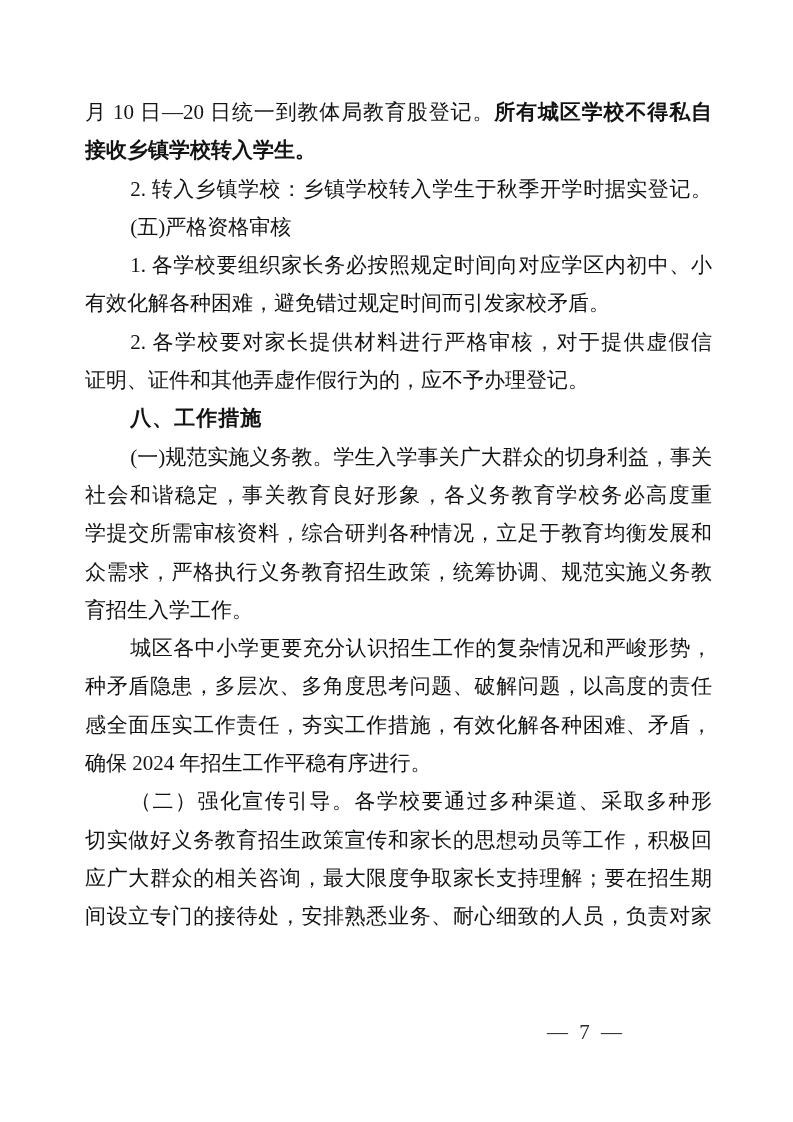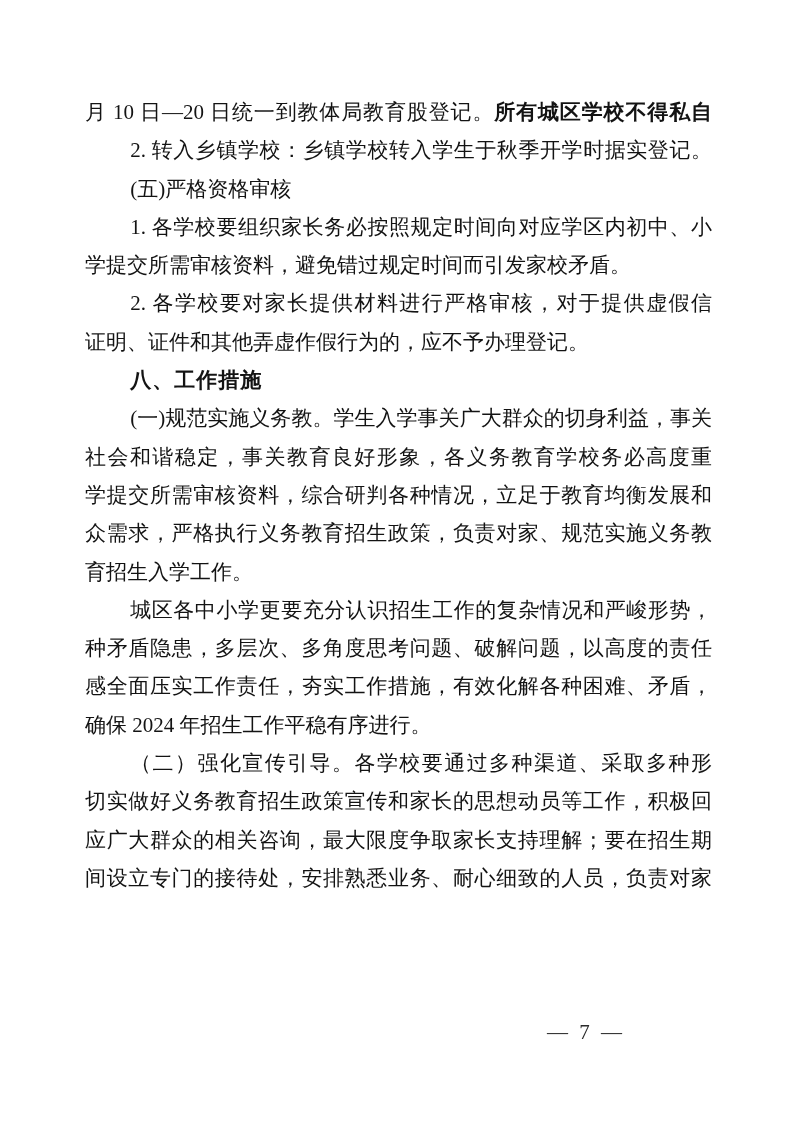--- a/index.html
+++ b/index.html
@@ -53,31 +53,32 @@
     letter-spacing: 3px;
     font-family: "Liberation Serif", "DejaVu Serif", serif;
   }
 </style>
 </head>
 <body>
 
 <div class="page">
   <div class="doc-body" id="document-body">
       <div class="line justify"><span class="seg">月 10 日—20 日统一到教体局教育股登记。</span><span class="seg bold">所有城区学校不得私自</span></div>
+      <div class="line"><span class="seg bold">接收乡镇学校转入学生。</span></div>
       <div class="line indent justify"><span class="seg">2. 转入乡镇学校：乡镇学校转入学生于秋季开学时据实登记。</span></div>
       <div class="line indent"><span class="seg">(五)严格资格审核</span></div>
       <div class="line indent justify"><span class="seg">1. 各学校要组织家长务必按照规定时间向对应学区内初中、小</span></div>
-      <div class="line"><span class="seg">学提交所需审核资料，避免错过规定时间而引发家校矛盾。</span></div>
+      <div class="line"><span class="seg">有效化解各种困难，避免错过规定时间而引发家校矛盾。</span></div>
       <div class="line indent justify"><span class="seg">2. 各学校要对家长提供材料进行严格审核，对于提供虚假信息、</span></div>
       <div class="line"><span class="seg">证明、证件和其他弄虚作假行为的，应不予办理登记。</span></div>
       <div class="line indent heading"><span class="seg bold">八、工作措施</span></div>
       <div class="line indent justify"><span class="seg">(一)规范实施义务教。学生入学事关广大群众的切身利益，事关</span></div>
       <div class="line justify"><span class="seg">社会和谐稳定，事关教育良好形象，各义务教育学校务必高度重视，</span></div>
       <div class="line justify"><span class="seg">学提交所需审核资料，综合研判各种情况，立足于教育均衡发展和群</span></div>
-      <div class="line justify"><span class="seg">众需求，严格执行义务教育招生政策，负责对家、规范实施义务教</span></div>
+      <div class="line justify"><span class="seg">众需求，严格执行义务教育招生政策，统筹协调、规范实施义务教</span></div>
       <div class="line"><span class="seg">育招生入学工作。</span></div>
       <div class="line indent justify"><span class="seg">城区各中小学更要充分认识招生工作的复杂情况和严峻形势，</span></div>
       <div class="line justify"><span class="seg">种矛盾隐患，多层次、多角度思考问题、破解问题，以高度的责任</span></div>
       <div class="line justify"><span class="seg">感全面压实工作责任，夯实工作措施，有效化解各种困难、矛盾，</span></div>
       <div class="line"><span class="seg">确保 2024 年招生工作平稳有序进行。</span></div>
       <div class="line indent justify"><span class="seg">（二）强化宣传引导。各学校要通过多种渠道、采取多种形式，</span></div>
       <div class="line justify"><span class="seg">切实做好义务教育招生政策宣传和家长的思想动员等工作，积极回</span></div>
       <div class="line justify"><span class="seg">应广大群众的相关咨询，最大限度争取家长支持理解；要在招生期</span></div>
       <div class="line justify"><span class="seg">间设立专门的接待处，安排熟悉业务、耐心细致的人员，负责对家</span></div>
     </div>

